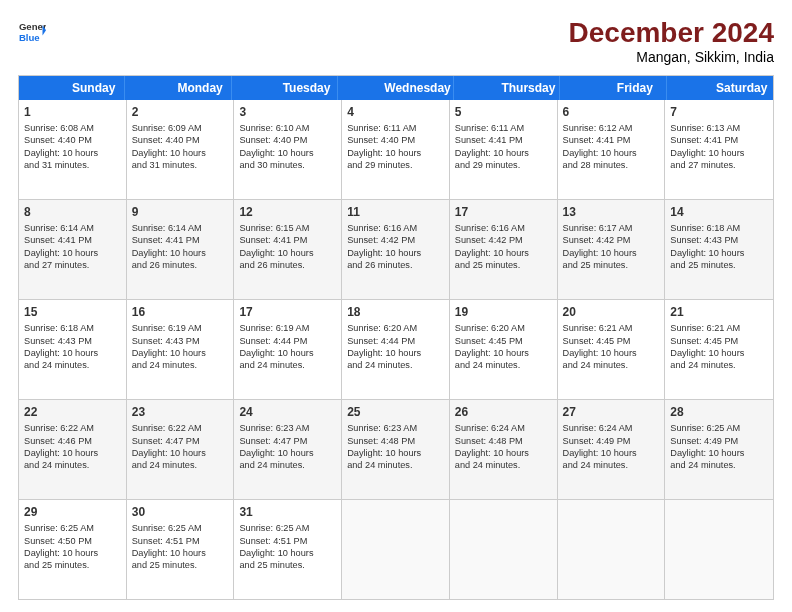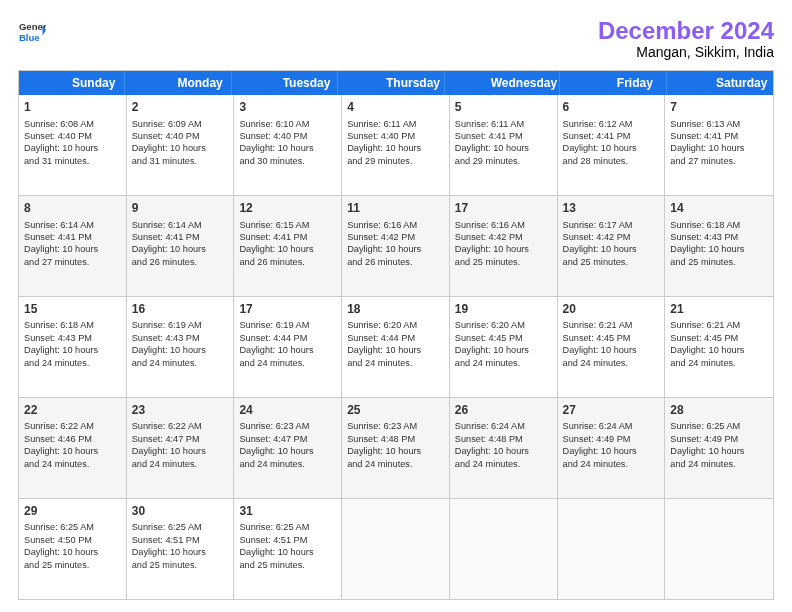--- a/index.html
+++ b/index.html
@@ -29,23 +29,23 @@
       gap: 4px;
     }
     .logo-icon {
       width: 28px;
       height: 28px;
     }
     .title-block {
       text-align: right;
     }
     .month-title {
-      font-size: 24px;
+      font-size: 28px;
       font-weight: bold;
-      color: #8b5cf6;
+      color: #7f1d1d;
       line-height: 1.1;
     }
     .location {
       font-size: 14px;
       color: #000000;
     }
     .calendar {
       flex: 1;
       display: flex;
       flex-direction: column;
@@ -114,22 +114,22 @@
       <div class="month-title">December 2024</div>
       <div class="location">Mangan, Sikkim, India</div>
     </div>
   </div>
 
   <div class="calendar">
     <div class="cal-header" id="cal-header">
         <div class="cal-header-cell">Sunday</div>
         <div class="cal-header-cell">Monday</div>
         <div class="cal-header-cell">Tuesday</div>
+        <div class="cal-header-cell">Wednesday</div>
         <div class="cal-header-cell">Thursday</div>
-        <div class="cal-header-cell">Wednesday</div>
         <div class="cal-header-cell">Friday</div>
         <div class="cal-header-cell">Saturday</div>
       </div>
     <div class="cal-body" id="cal-body">
         <div class="cal-row">
           <div class="cal-cell">
             <span class="day-num">1</span>
             <div>Sunrise: 6:08 AM</div>
             <div>Sunset: 4:40 PM</div>
             <div>Daylight: 10 hours</div>

